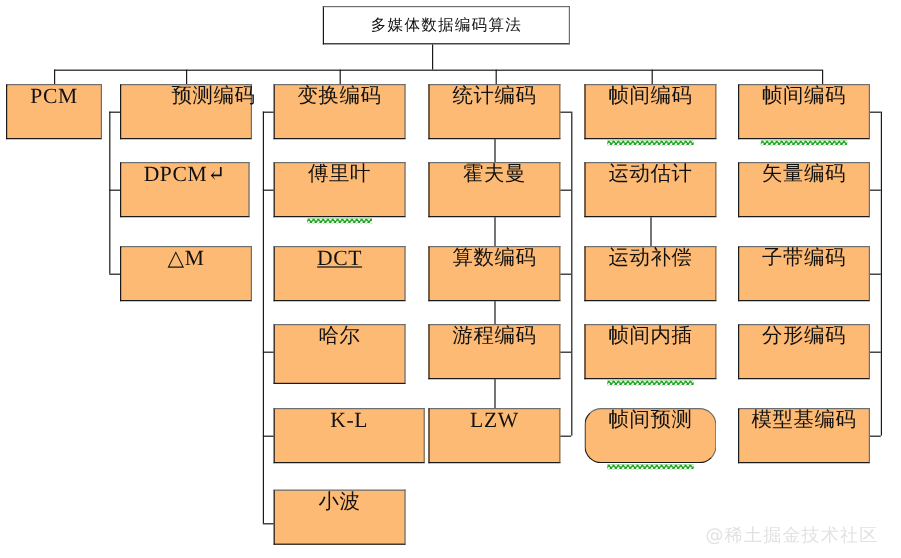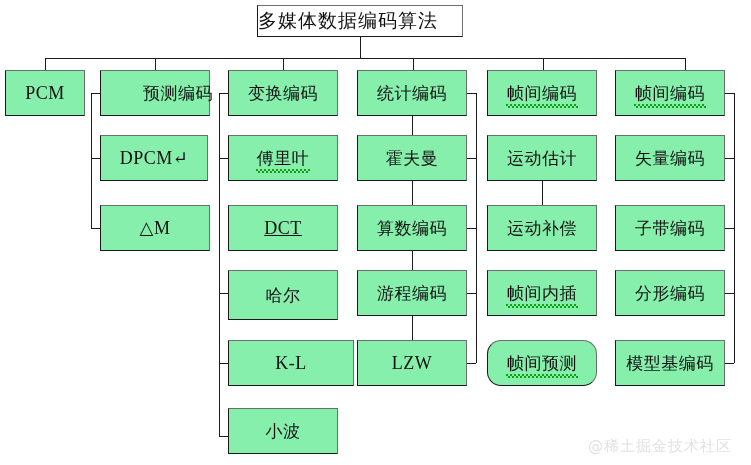--- a/index.html
+++ b/index.html
@@ -12,26 +12,25 @@
     width: 751px;
     height: 465px;
     background: #ffffff;
     font-family: "Liberation Serif", "DejaVu Serif", serif;
     overflow: hidden;
   }
   
   .node {
     position: absolute;
     box-sizing: border-box;
-    background: #86efac;
+    background: #fdba74;
     border: 1px solid #1a1a1a;
     border-top-color: #6e6e6e;
     border-right-color: #6e6e6e;
     display: flex;
-    align-items: center;
     justify-content: center;
     color: #111111;
     letter-spacing: 0.5px;
   }
   .node .lbl {
     position: relative;
     display: inline-block;
     line-height: 1;
     white-space: nowrap;
   }
@@ -59,24 +58,25 @@
   
   .root {
     position: absolute;
     box-sizing: border-box;
     background: #ffffff;
     border: 1px solid #1a1a1a;
     border-top-color: #6e6e6e;
     border-right-color: #6e6e6e;
     display: flex;
     align-items: center;
-    justify-content: flex-start;
-    font-size: 19px;
+    justify-content: center;
+    font-size: 13px;
     color: #111111;
     letter-spacing: 1px;
+    margin-left: 12px;
   }
   
   .ln {
     position: absolute;
     background: #1b1b1b;
   }
   .lnv { width: 1px; }
   .lnh { height: 1px; }
   
   .watermark {

